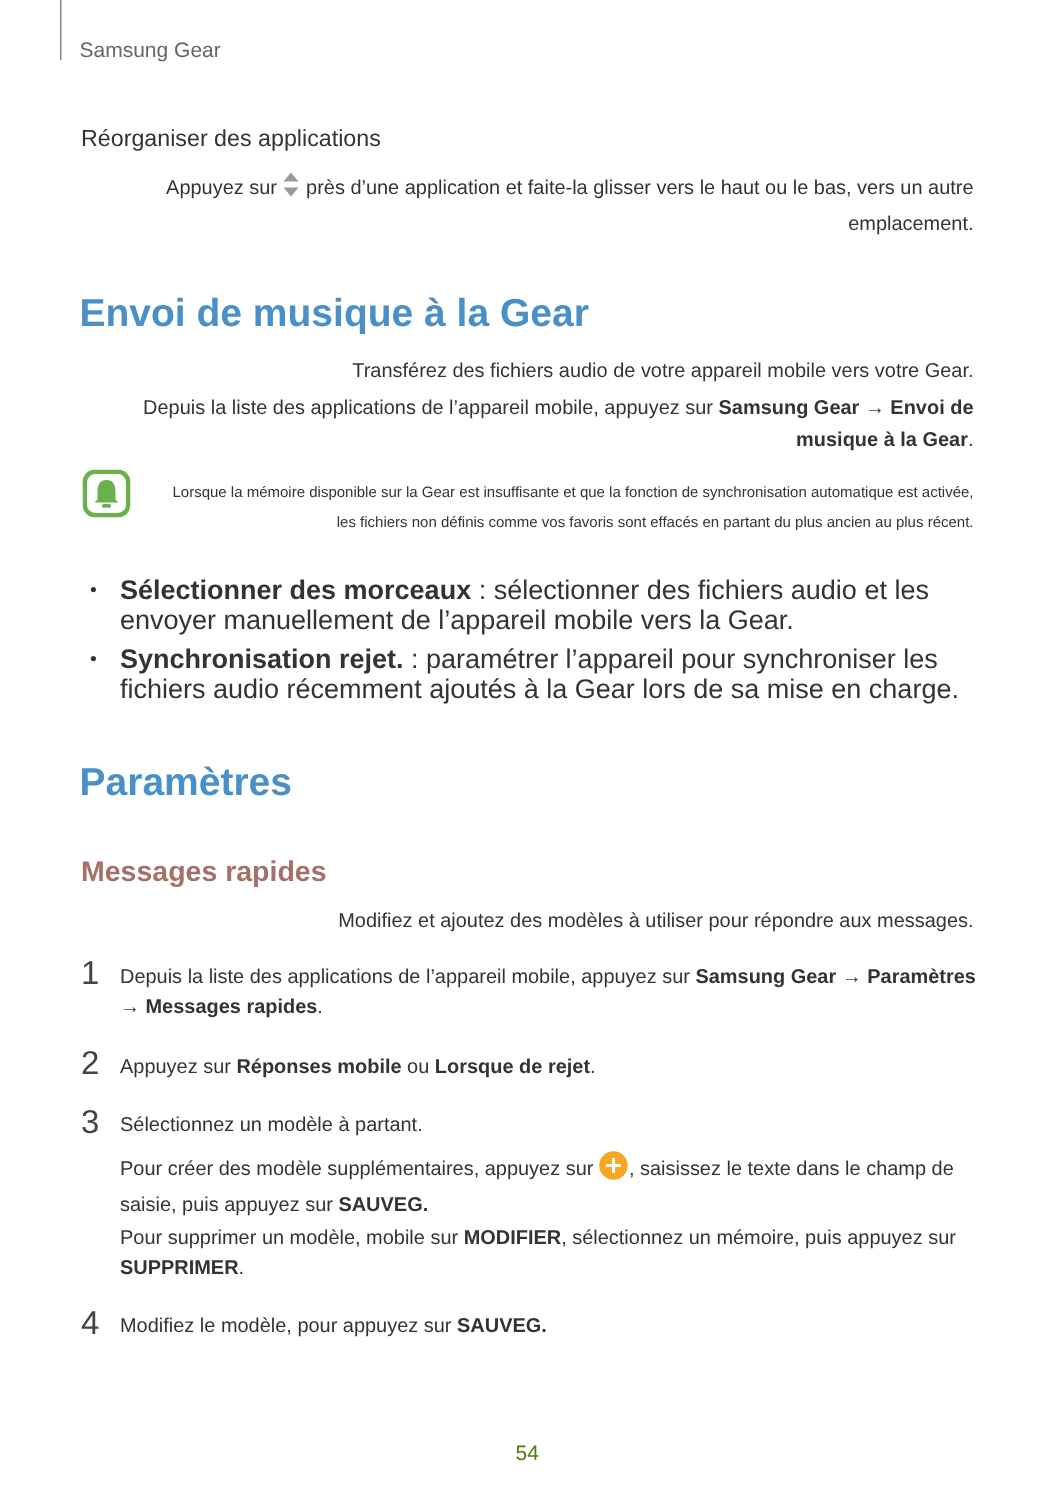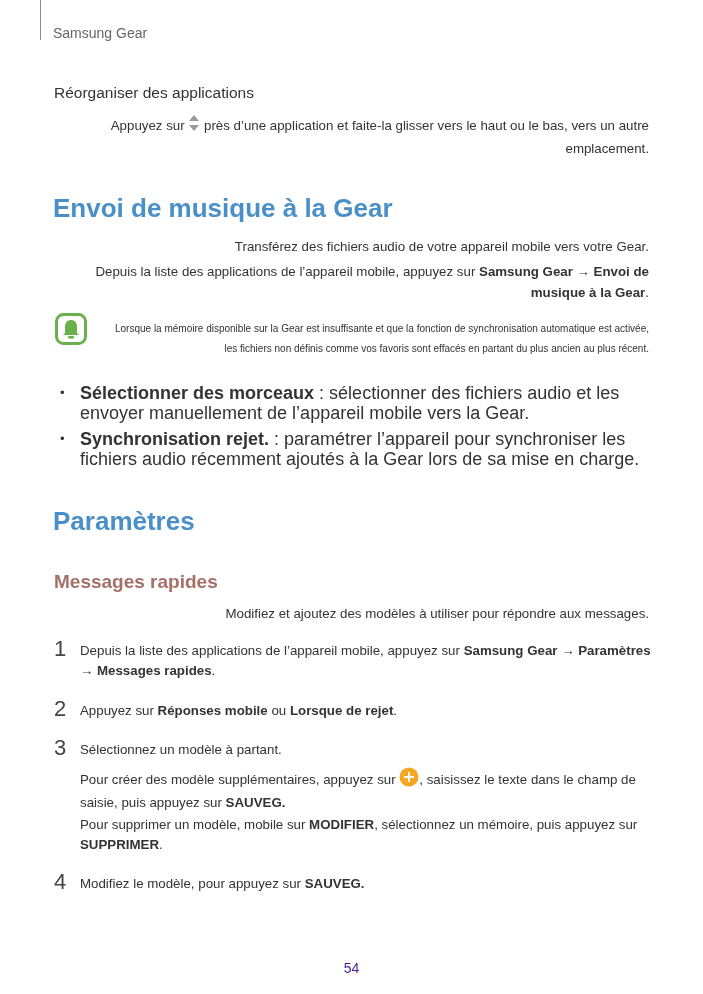--- a/index.html
+++ b/index.html
@@ -12,21 +12,21 @@
   .p b { color: #333333; }
   .h1 { position: absolute; left: 53px; font-size: 26px; font-weight: bold; color: #4a90c8; }
   .h2 { position: absolute; left: 54px; font-size: 19px; font-weight: bold; color: #a47067; }
   .note-icon { position: absolute; left: 55px; top: 313px; width: 32px; height: 32px; }
   .note-text { position: absolute; left: 104px; top: 319px; width: 545px; font-size: 10px; line-height: 20px; text-align: right; }
   .bullet { position: absolute; left: 60px; font-size: 13px; }
   .bullet-text { position: absolute; left: 80px; width: 570px; font-size: 18px; line-height: 20px; }
   .num { position: absolute; left: 54px; font-size: 22px; color: #444444; }
   .step { position: absolute; left: 80px; width: 575px; font-size: 13.3px; line-height: 20px; }
   .icon-inline { display: inline-block; vertical-align: middle; }
-  .page-num { position: absolute; left: 0; width: 703px; top: 960px; text-align: center; font-size: 14px; color: #4c1d95; }
+  .page-num { position: absolute; left: 0; width: 703px; top: 960px; text-align: center; font-size: 14px; color: #4d7c0f; }
 </style>
 </head>
 <body>
 
 <div class="rule"></div>
 <div class="header">Samsung Gear</div>
 
 <div class="h3" style="top:84px">Réorganiser des applications</div>
 <div class="p" style="top:114px"><span>Appuyez sur </span><span class="icon-inline"><svg width="12" height="18" viewBox="0 0 12 18">
         <path d="M6 1 L11 7 L1 7 Z" fill="#999"></path>

